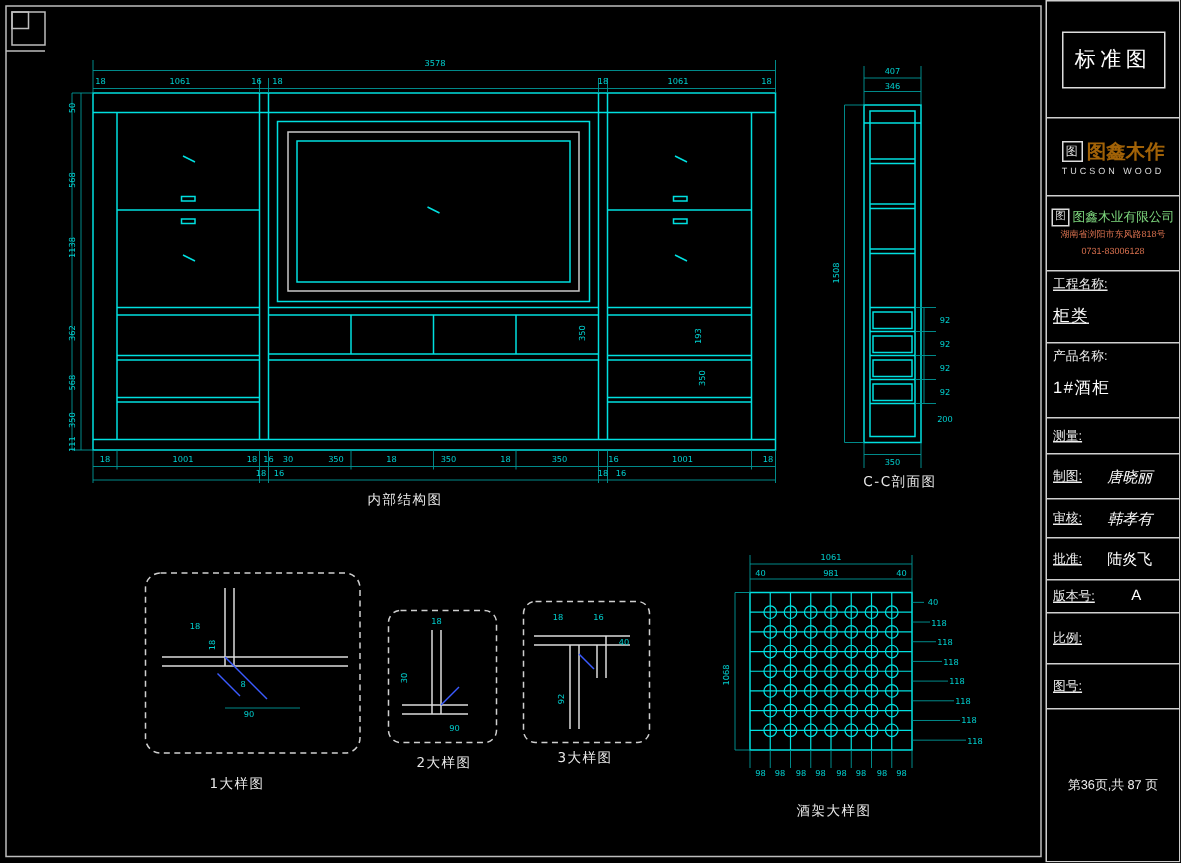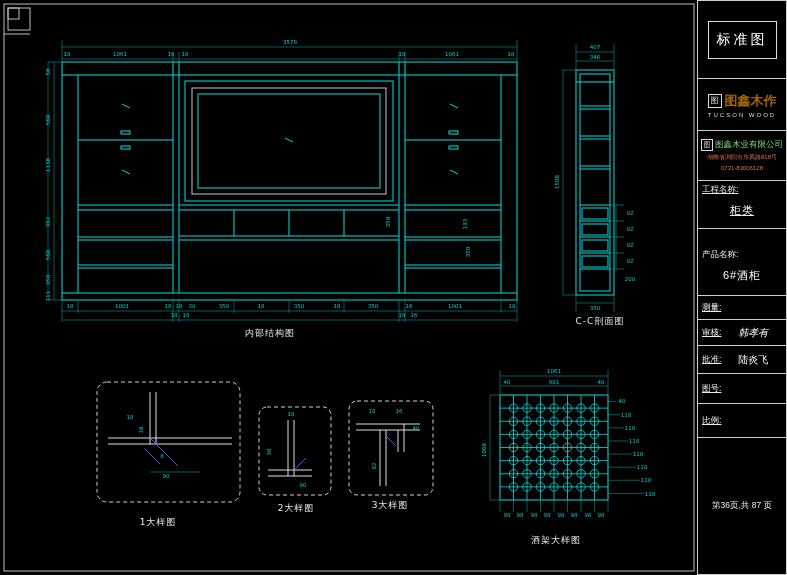--- a/index.html
+++ b/index.html
@@ -23,26 +23,26 @@
              text-align:center;display:inline-block;flex:none;}
   .logo-mark.small{width:10px;height:10px;font-size:7px;line-height:10px;}
   .logo-brand{color:#a16207;font-weight:bold;font-size:13px;white-space:nowrap;}
   .logo-sub{color:#ddd;font-size:6px;letter-spacing:2px;}
   .tb-company{height:50px;display:flex;flex-direction:column;align-items:center;justify-content:center;gap:2px;padding:0 2px;}
   .company-logo-row{display:flex;align-items:center;gap:2px;}
   .company-name{color:#7ed87e;font-size:8.5px;white-space:nowrap;}
   .company-addr{color:#d8704e;font-size:6px;line-height:1.35;white-space:nowrap;}
   .tb-field.stacked{display:flex;flex-direction:column;padding:3px 4px;}
   .tb-field.stacked .fl{font-size:8.5px;color:#eee;}
-  .tb-field.stacked .fv{font-size:11px;color:#fff;text-align:center;margin-top:7px;letter-spacing:1px;}
+  .tb-field.stacked .fv{font-size:11px;color:#fff;margin-top:7px;letter-spacing:1px;}
   .tb-field.inline{display:flex;align-items:center;padding:0 4px;gap:3px;}
   .tb-field.inline .fl{font-size:8.5px;color:#eee;white-space:nowrap;text-decoration:underline;}
   .tb-field.inline .fv{font-size:10px;color:#fff;flex:1;text-align:center;}
   .fv.sig{color:#90d84f;font-family:"Liberation Serif",serif;font-style:italic;font-size:11px;}
-  .h-proj{height:48px;text-decoration:underline;} .h-prod{height:50px;margin-top:17px;} .h-meas{height:24px;} .h-draft{height:30px;}
+  .h-proj{height:48px;text-decoration:underline;} .h-prod{height:50px;} .h-meas{height:24px;} .h-draft{height:30px;}
   .h-rev{height:26px;} .h-appr{height:28px;} .h-ver{height:22px;} .h-owner{height:58px;}
   .h-scale{height:34px;} .h-dwg{height:30px;}
   .tb-page{flex:1;display:flex;align-items:center;justify-content:center;font-size:8.5px;color:#eee;
            border-bottom:none;white-space:nowrap;}
 </style>
 </head>
 <body>
 
 <div class="sheet">
 
@@ -415,46 +415,54 @@
       <div class="company-addr">0731-83006128</div>
     </div>
 
     <div class="tb-cell tb-field stacked h-proj">
       <div class="fl">工程名称:</div>
       <div class="fv">柜类</div>
     </div>
 
     <div class="tb-cell tb-field stacked h-prod">
       <div class="fl">产品名称:</div>
-      <div class="fv">6#酒柜</div>
+      <div class="fv">1#酒柜</div>
     </div>
 
     <div class="tb-cell tb-field inline h-meas">
       <span class="fl">测量:</span>
       <span class="fv"></span>
     </div>
 
+    <div class="tb-cell tb-field inline h-draft">
+      <span class="fl">制图:</span>
+      <span class="fv sig">唐晓丽</span>
+    </div>
 
     <div class="tb-cell tb-field inline h-rev">
       <span class="fl">审核:</span>
       <span class="fv sig">韩孝有</span>
     </div>
 
     <div class="tb-cell tb-field inline h-appr">
       <span class="fl">批准:</span>
       <span class="fv">陆炎飞</span>
     </div>
 
-
+    <div class="tb-cell tb-field inline h-ver">
+      <span class="fl">版本号:</span>
+      <span class="fv">A</span>
+    </div>
+
+
+    <div class="tb-cell tb-field inline h-scale">
+      <span class="fl">比例:</span>
+      <span class="fv"></span>
+    </div>
 
     <div class="tb-cell tb-field inline h-dwg">
       <span class="fl">图号:</span>
       <span class="fv"></span>
     </div>
 
-    <div class="tb-cell tb-field inline h-scale">
-      <span class="fl">比例:</span>
-      <span class="fv"></span>
-    </div>
-
     <div class="tb-cell tb-page">第36页,共 87 页</div>
   </div>
 </div>
 
 </body></html>

